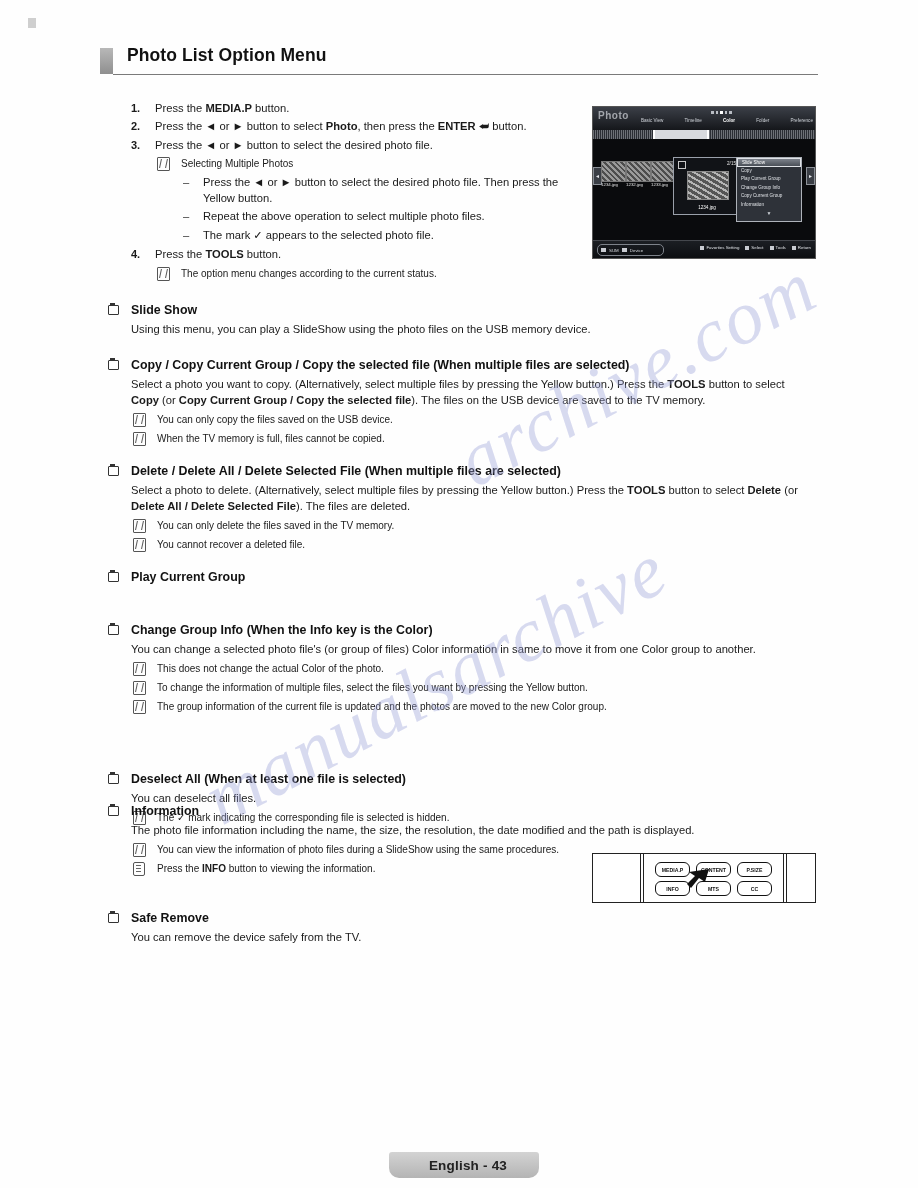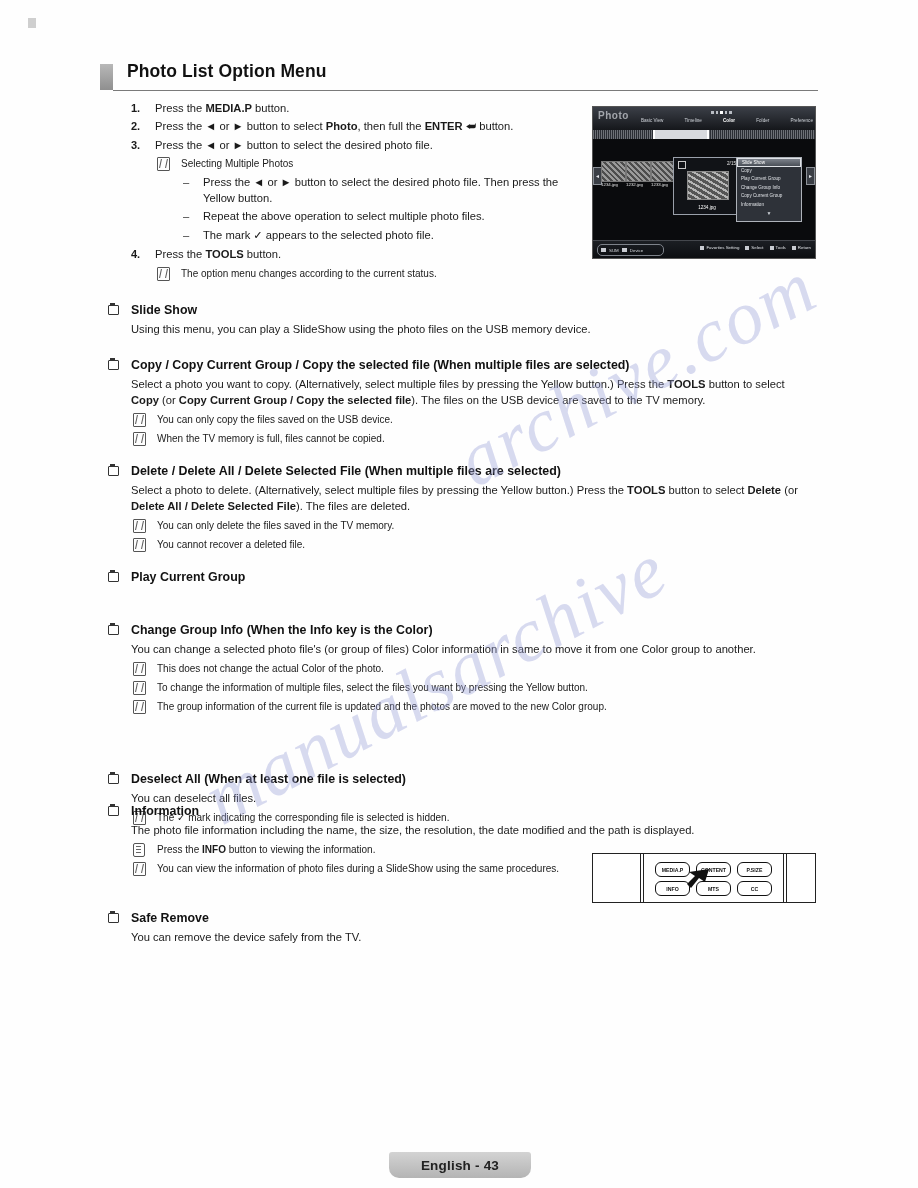--- a/index.html
+++ b/index.html
@@ -40,21 +40,21 @@
     transform: rotate(-28deg);
     letter-spacing: 2px;
   }
   .wm1 { left: 440px; top: 330px; }
   .wm2 { left: 180px; top: 640px; }
 
   
   .header-wrap {
     position: absolute;
     left: 100px;
-    top: 64px;
+    top: 48px;
     width: 718px;
     height: 30px;
   }
   .header-marker {
     position: absolute;
     left: 0; top: 0;
     width: 13px;
     height: 26px;
     background: linear-gradient(180deg,#b8b8b8,#8f8f8f);
   }
@@ -456,20 +456,21 @@
     height: 26px;
     background: linear-gradient(180deg,#d3d3d3,#b4b4b4);
     border-radius: 3px 3px 10px 10px;
     display: flex;
     align-items: center;
     justify-content: center;
     font-size: 13.5px;
     font-weight: bold;
     color: #222;
     letter-spacing: .2px;
+    padding-left: 8px;
   }
   .edge-mark {
     position: absolute;
     left: 28px;
     top: 18px;
     width: 8px;
     height: 10px;
     background: #cfcfcf;
   }
 </style>
@@ -492,21 +493,21 @@
   </div>
 
   <div class="steps">
     <div id="steps-host">
         <div class="step">
           <span class="step-num">1.</span>
           <span class="step-text"><span>Press the </span><b>MEDIA.P</b><span> button.</span></span>
         </div>
         <div class="step">
           <span class="step-num">2.</span>
-          <span class="step-text"><span>Press the ◄ or ► button to select </span><b>Photo</b><span>, then full the </span><b>ENTER</b><span> ⮨ button.</span></span>
+          <span class="step-text"><span>Press the ◄ or ► button to select </span><b>Photo</b><span>, then press the </span><b>ENTER</b><span> ⮨ button.</span></span>
         </div>
         <div class="step">
           <span class="step-num">3.</span>
           <span class="step-text"><span>Press the ◄ or ► button to select the desired photo file.</span></span>
         </div>
         <div class="note-line indent-2"><span class="note-ico"></span><span>Selecting Multiple Photos</span></div>
         <div class="sub-dash indent-3">Press the ◄ or ► button to select the desired photo file. Then press the Yellow button.</div>
         <div class="sub-dash indent-3">Repeat the above operation to select multiple photo files.</div>
         <div class="sub-dash indent-3">The mark ✓ appears to the selected photo file.</div>
         <div class="step" style="margin-top: 3px;">
@@ -634,22 +635,22 @@
         <div class="sec-head"><span class="box-ico"></span><span>Deselect All (When at least one file is selected)</span></div>
         <div class="sec-body">
           <p><span>You can deselect all files.</span></p>
           <div class="note-line"><span class="note-ico"></span><span><span>The ✓ mark indicating the corresponding file is selected is hidden.</span></span></div>
         </div>
       </div>
       <div class="section" style="top: 803px;">
         <div class="sec-head"><span class="box-ico"></span><span>Information</span></div>
         <div class="sec-body">
           <p><span>The photo file information including the name, the size, the resolution, the date modified and the path is displayed.</span></p>
+          <div class="note-line"><span class="note-ico"></span><span><span>You can view the information of photo files during a SlideShow using the same procedures.</span></span></div>
           <div class="note-line"><span class="remote-ico"></span><span><span>Press the </span><b>INFO</b><span> button to viewing the information.</span></span></div>
-          <div class="note-line"><span class="note-ico"></span><span><span>You can view the information of photo files during a SlideShow using the same procedures.</span></span></div>
         </div>
       </div>
       <div class="section" style="top: 910px;">
         <div class="sec-head"><span class="box-ico"></span><span>Safe Remove</span></div>
         <div class="sec-body">
           <p><span>You can remove the device safely from the TV.</span></p>
         </div>
       </div>
     </div>
 

